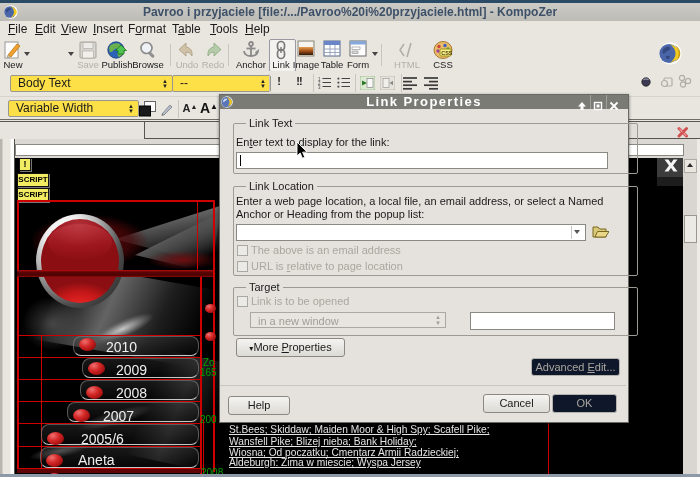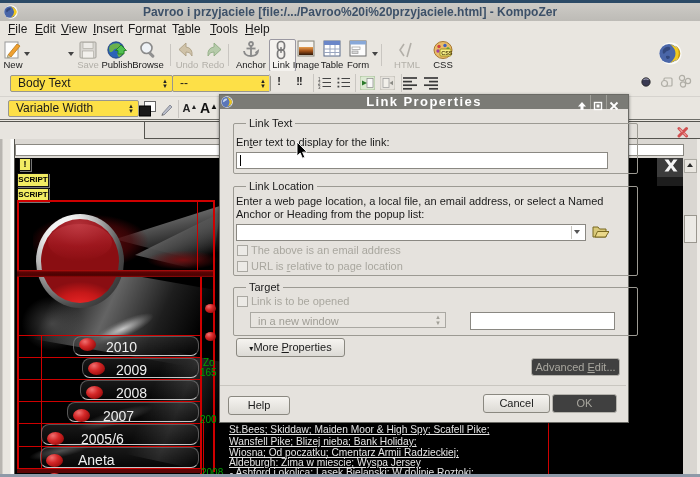--- a/index.html
+++ b/index.html
@@ -46,21 +46,21 @@
 .linkline{position:absolute;font-size:10.2px;color:#e4e4e4;text-decoration:underline;white-space:nowrap;}
 .green{color:#00a000;font-size:10px;position:absolute;}
 
 #dialog{left:219px;top:94px;width:408px;height:327px;background:#e5e2dd;border:1px solid #6a6a65;box-shadow:0 1px 3px rgba(0,0,0,.5);}
 #dtitle{left:0;top:0;width:100%;height:14px;background:#7b7b76;color:#fff;font-weight:bold;font-size:13px;letter-spacing:1.4px;text-align:center;line-height:14px;}
 .fieldset{position:absolute;border:1px solid #9c9a93;border-radius:2px;padding-left:19px;}
 .legend{position:absolute;top:-7px;left:12px;background:#e5e2dd;padding:0 3px;font-size:11px;color:#1a1a1a;}
 .dlabel{position:absolute;font-size:11px;color:#1a1a1a;white-space:nowrap;}
 .dinput{position:absolute;background:#fff;border:1px solid #8a8882;}
 .gbtn{position:absolute;background:linear-gradient(#f6f4f0,#dcdad5);border:1px solid #8a8880;border-radius:3px;font-size:11px;color:#1a1a1a;text-align:center;}
-.gbtn.dis{background:#404040;border:1px solid #b4b2ac;color:#a9a79f;}
+.gbtn.dis{background:#0f172a;border:1px solid #b4b2ac;color:#a9a79f;}
 .cb{position:absolute;width:9px;height:9px;background:#eceae6;border:1px solid #aaa8a2;}
 .dgray{color:#a9a79f;}
 u{text-decoration:underline;}
 </style>
 </head>
 <body>
 <div id="root">
   <div class="abs" id="navline"></div>
   <svg class="abs" style="left:4px;top:5px;z-index:5;" width="14" height="14" viewBox="0 0 23 23">
       <circle cx="11.5" cy="11.5" r="11" fill="#fbfbf7"></circle>
@@ -382,21 +382,20 @@
     <div class="green" style="left:185px;top:209px;">165</div>
     <div class="green" style="left:185px;top:256px;">200</div>
 
     <div class="redline-v" style="left:188px;top:262px;height:54px;"></div>
     <div class="redline-v" style="left:533px;top:263px;height:53px;"></div>
     <div class="linkline" style="left:214px;top:266px;">St.Bees; Skiddaw; Maiden Moor &amp; High Spy; Scafell Pike;</div>
     <div class="linkline" style="left:214px;top:278px;">Wansfell Pike; Blizej nieba; Bank Holiday;</div>
     <div class="linkline" style="left:214px;top:289px;">Wiosna; Od poczatku; Cmentarz Armii Radzieckiej;</div>
     <div class="linkline" style="left:214px;top:299px;">Aldeburgh: Zima w miescie; Wyspa Jersey</div>
     <div class="green" style="left:186px;top:309px;">2008</div>
-    <div class="linkline" style="left:212px;top:309px;text-decoration:none;">&nbsp;- <span style="text-decoration:underline;">Ashford i okolica; Lasek Bielanski; W dolinie Roztoki;</span></div>
   </div>
   <div class="abs" id="scrollbar">
     <div class="abs" style="left:1px;top:1px;width:11px;height:12px;background:#e9e6e0;border:1px solid #aeaca5;"></div>
     <div class="abs" style="left:3.5px;top:5px;width:0;height:0;border-left:3.5px solid transparent;border-right:3.5px solid transparent;border-bottom:4.5px solid #2a2a2a;"></div>
     <div class="abs" style="left:1px;top:57px;width:11px;height:26px;background:#eceae5;border:1px solid #9a978f;"></div>
   </div>
   <div class="abs" id="scrollright"></div>
   <div class="abs" id="taskbar"></div>
   <div class="abs" id="dialog">
     <div class="abs" id="dtitle">Link Properties</div>

